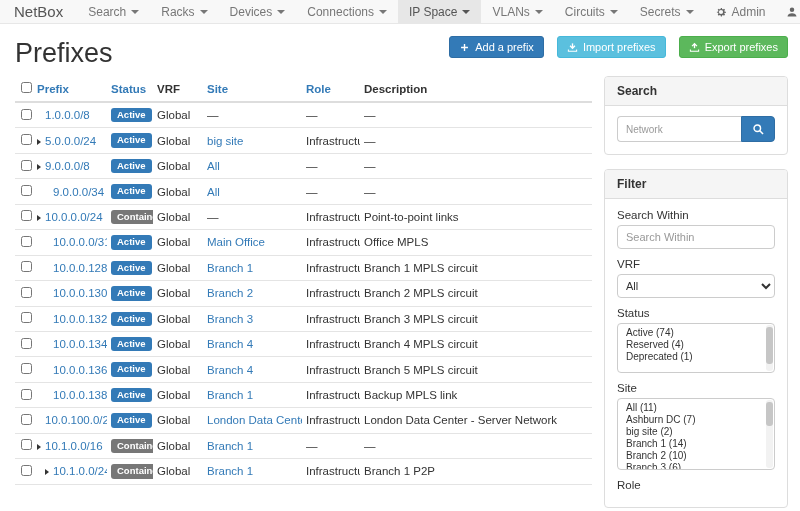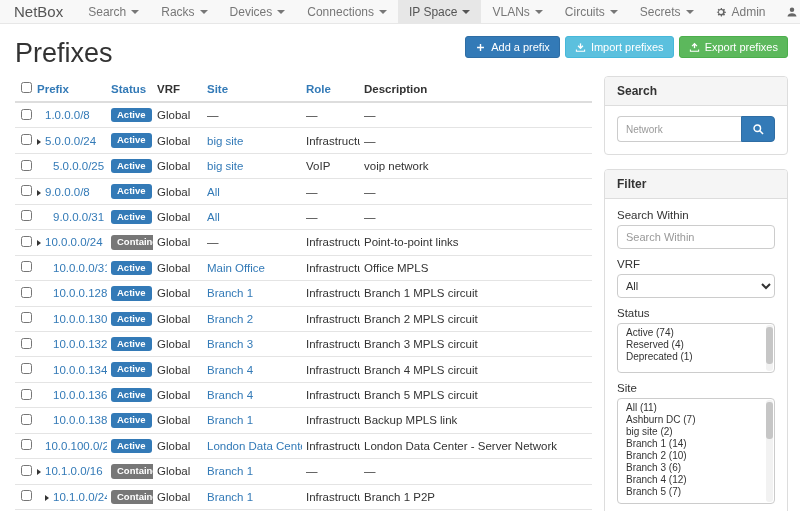--- a/index.html
+++ b/index.html
@@ -20,21 +20,21 @@
     margin-left: 5px; }
   .nav-right { margin-left: auto; display: flex; align-items: stretch; padding-right: 10px; }
   .nav-util { display: flex; align-items: center; gap: 5px; padding: 0 10px;
     font-size: 12px; color: #777; cursor: pointer; }
   .nav-util svg { width: 12px; height: 12px; fill: #666; }
 
   
   .page { padding: 0 12px 0 15px; }
   .topbar { position: relative; height: 52px; }
   .topbar h1 { font-size: 27px; font-weight: 400; color: #333; padding-top: 14px; }
-  .toolbar { position: absolute; top: 12px; right: 0; display: flex; gap: 5px; }
+  .toolbar { position: absolute; top: 12px; right: 0; display: flex; gap: 13px; }
   .btn { display: inline-flex; align-items: center; gap: 5px; font-size: 11px;
     color: #fff; border-radius: 3px; padding: 4px 9px; border: 1px solid transparent;
     cursor: pointer; font-family: inherit; }
   .btn svg { width: 11px; height: 11px; }
   .btn-primary { background: #337ab7; border-color: #2e6da4; }
   .btn-info { background: #5bc0de; border-color: #46b8da; }
   .btn-success { background: #5cb85c; border-color: #4cae4c; }
 
   .content { display: flex; align-items: flex-start; }
   .main { flex: 1; min-width: 0; }
@@ -80,21 +80,21 @@
   .filter-label:first-child { margin-top: 0; }
   .filter-input { width: 100%; height: 24px; border: 1px solid #ccc; border-radius: 4px;
     padding: 0 8px; font-size: 11px; font-family: inherit; color: #333; }
   select.filter-select { width: 100%; height: 24px; border: 1px solid #ccc; border-radius: 4px;
     font-size: 11px; font-family: inherit; color: #333; background: #fff; padding: 0 4px; }
   .listbox { position: relative; border: 1px solid #ccc; border-radius: 4px;
     overflow: hidden; padding: 3px 0; }
   .listbox .option { font-size: 10px; line-height: 12px; padding: 0 8px; color: #333;
     white-space: nowrap; cursor: pointer; }
   .lb-status { height: 50px; }
-  .lb-site { height: 106px; }
+  .lb-site { height: 72px; }
   .scrolltrack { position: absolute; top: 1px; bottom: 1px; right: 1px; width: 7px;
     background: #f2f2f2; border-radius: 3px; }
   .scrollthumb { position: absolute; right: 0; width: 7px; background: #c6c6c6;
     border-radius: 3px; }
   .t-status { top: 2px; height: 80%; }
   .t-site { top: 2px; height: 36%; }
 </style>
 </head>
 <body>
 
@@ -227,43 +227,32 @@
               </td>
               <td><span class="label label-primary">Active</span></td>
               <td><span>Global</span></td>
               <td><a class="site-cell link">big site</a></td>
               <td><span>Infrastructure</span></td>
               <td><span>—</span></td>
             </tr>
             <tr>
               <td class="cb"><input type="checkbox" style=""></td>
               <td>
-                <span class="indent" style="width: 8px;"></span><span class="tree-arrow" style="visibility: hidden;"></span><a class="prefix-link">5.0.0.0/25</a>
-              </td>
-              <td><span class="label label-primary">Active</span></td>
-              <td><span>Global</span></td>
-              <td><a class="site-cell link">big site</a></td>
-              <td><span>VoIP</span></td>
-              <td><span>voip network</span></td>
-            </tr>
-            <tr>
-              <td class="cb"><input type="checkbox" style=""></td>
-              <td>
                 <span class="indent" style="width: 0px;"></span><span class="tree-arrow"></span><a class="prefix-link">9.0.0.0/8</a>
               </td>
               <td><span class="label label-primary">Active</span></td>
               <td><span>Global</span></td>
               <td><a class="site-cell link">All</a></td>
               <td><span>—</span></td>
               <td><span>—</span></td>
             </tr>
             <tr>
               <td class="cb"><input type="checkbox" style=""></td>
               <td>
-                <span class="indent" style="width: 8px;"></span><span class="tree-arrow" style="visibility: hidden;"></span><a class="prefix-link">9.0.0.0/31</a>
+                <span class="indent" style="width: 8px;"></span><span class="tree-arrow" style="visibility: hidden;"></span><a class="prefix-link">9.0.0.0/34</a>
               </td>
               <td><span class="label label-primary">Active</span></td>
               <td><span>Global</span></td>
               <td><a class="site-cell link">All</a></td>
               <td><span>—</span></td>
               <td><span>—</span></td>
             </tr>
             <tr>
               <td class="cb"><input type="checkbox" style=""></td>
               <td>

